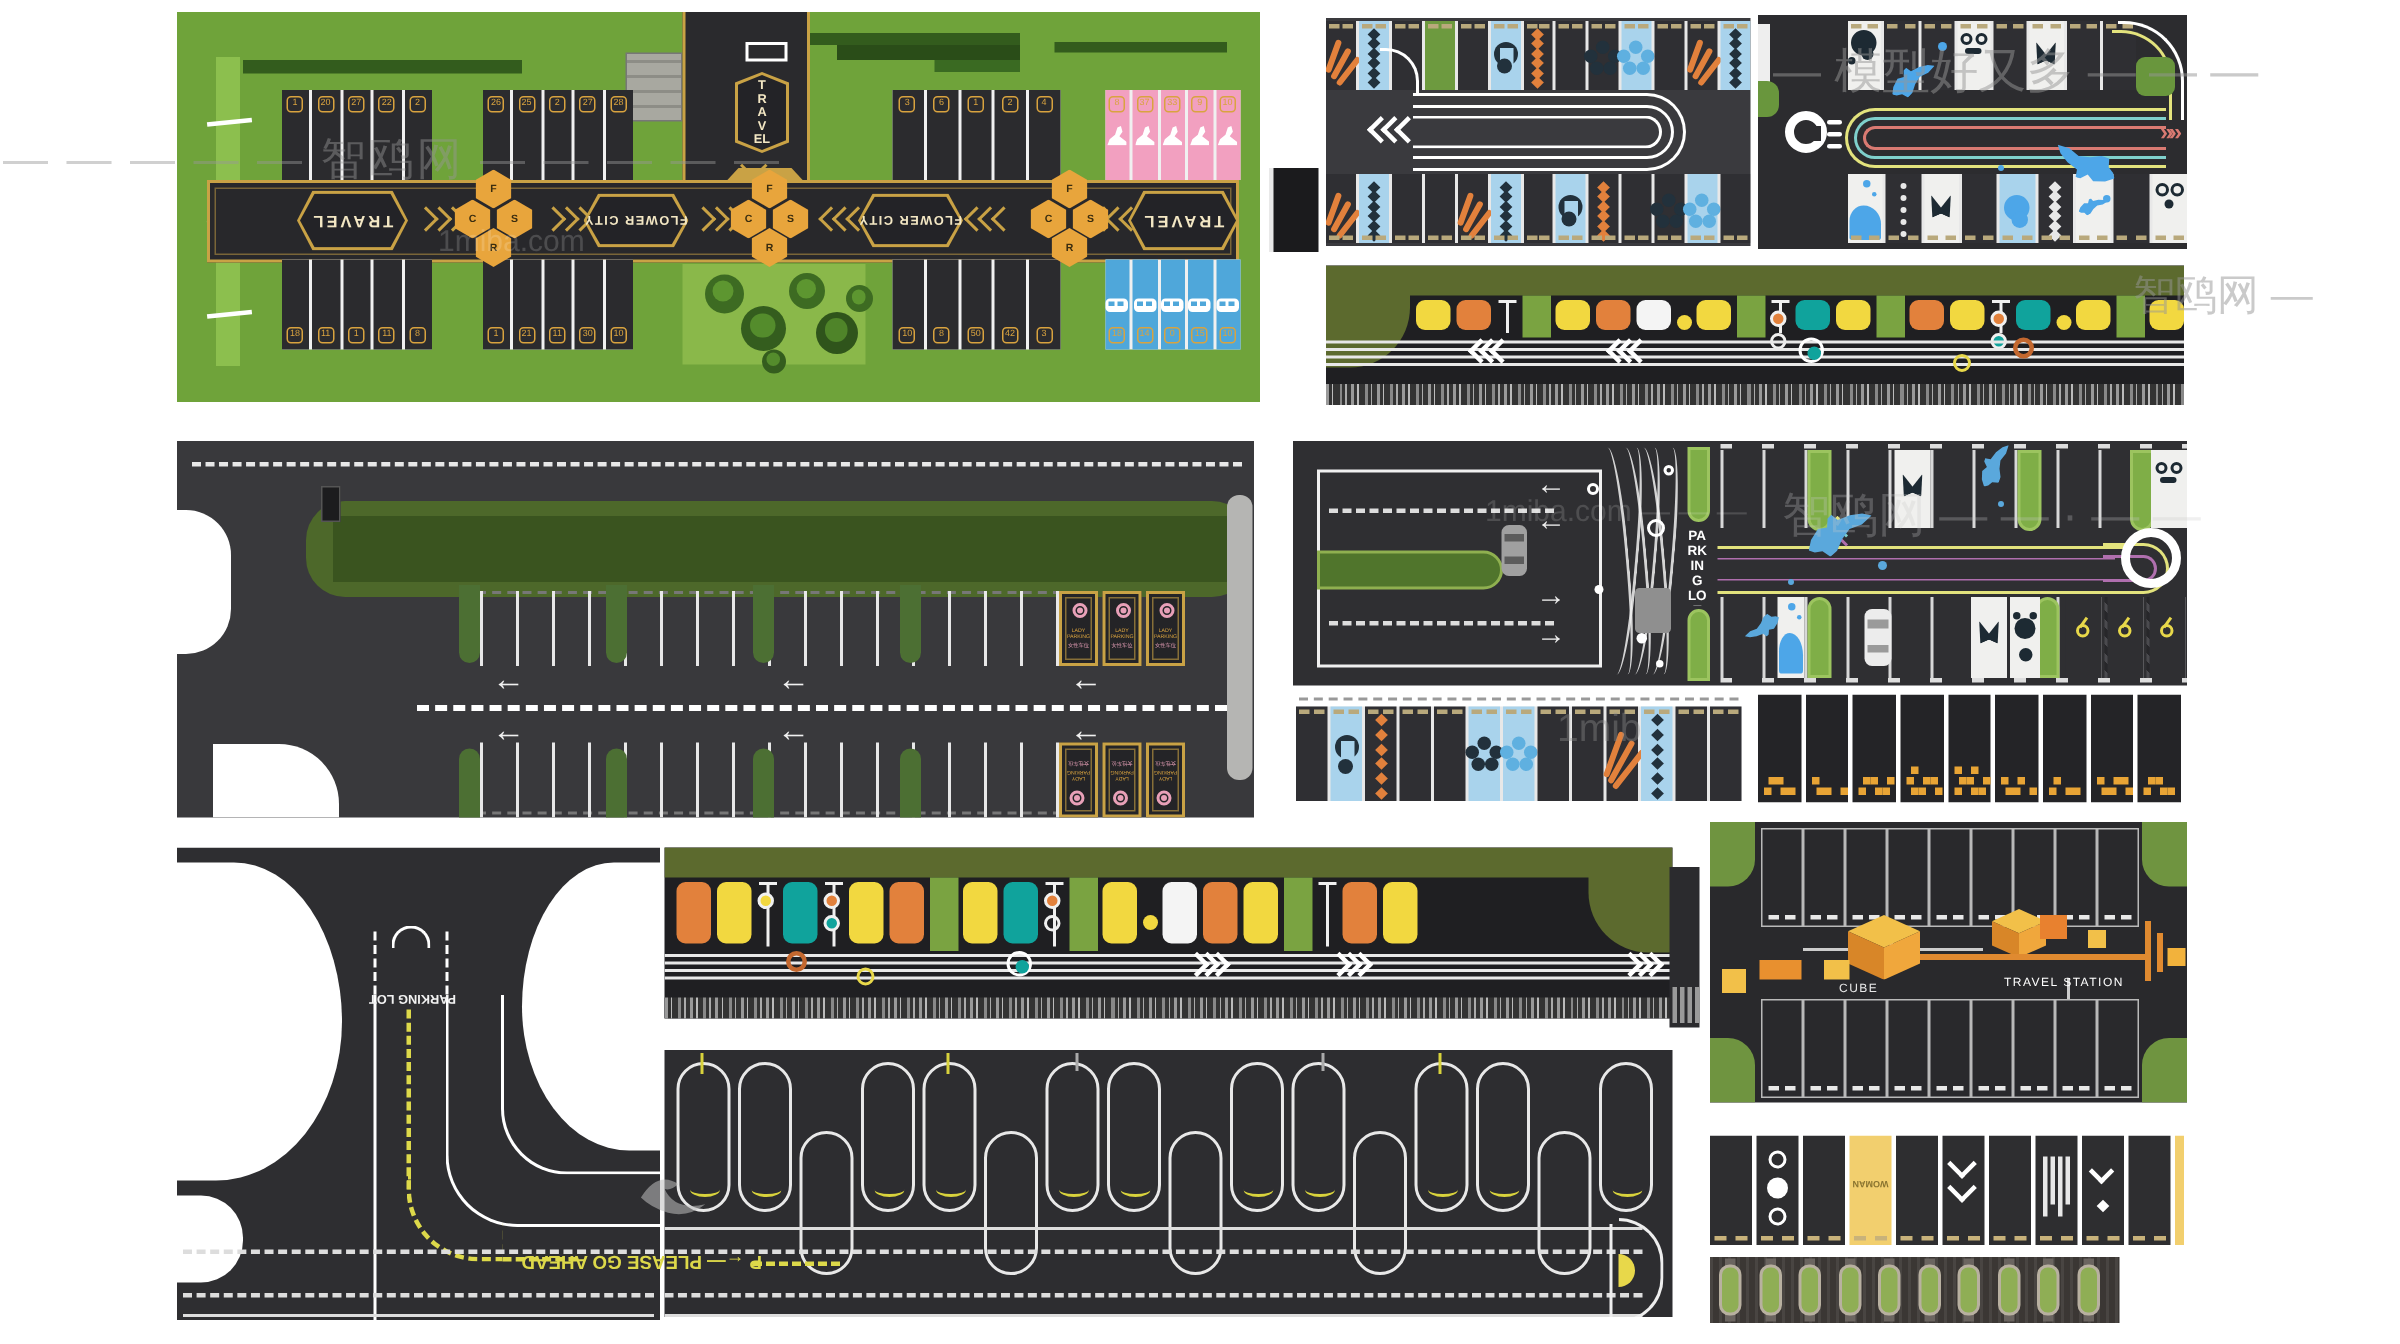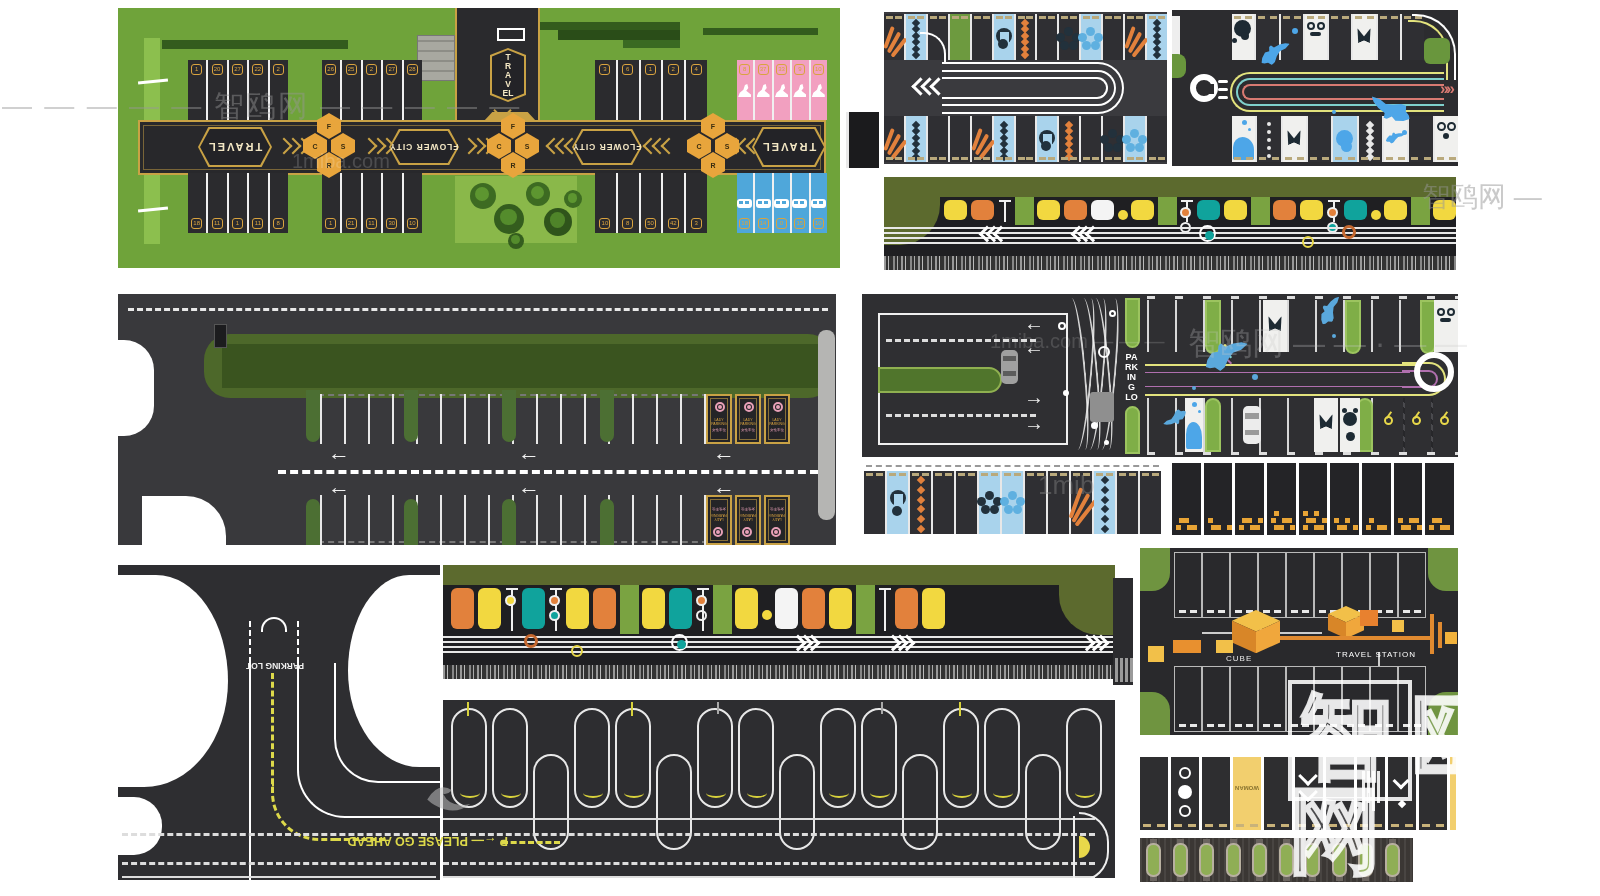--- a/index.html
+++ b/index.html
@@ -1340,26 +1340,24 @@
       <div style="position: absolute; box-sizing: border-box; left: 222px; top: 1px; width: 7px; height: 5px; background: rgb(107, 101, 96);"></div>
       <div style="position: absolute; box-sizing: border-box; left: 222px; top: 38px; width: 7px; height: 5px; background: rgb(107, 101, 96);"></div>
       <div style="position: absolute; box-sizing: border-box; left: 218px; top: 5px; width: 15px; height: 34px; background: rgb(143, 174, 85); border: 2px solid rgb(184, 176, 160); border-radius: 7px;"></div>
       <div style="position: absolute; box-sizing: border-box; left: 248.5px; top: 1px; width: 7px; height: 5px; background: rgb(107, 101, 96);"></div>
       <div style="position: absolute; box-sizing: border-box; left: 248.5px; top: 38px; width: 7px; height: 5px; background: rgb(107, 101, 96);"></div>
       <div style="position: absolute; box-sizing: border-box; left: 244.5px; top: 5px; width: 15px; height: 34px; background: rgb(143, 174, 85); border: 2px solid rgb(184, 176, 160); border-radius: 7px;"></div>
     </div>
 
   <div class="wm" style="left:2px;top:86px;font-size:30px;color:rgba(150,150,150,.45);letter-spacing:2px">— — — — — 智鸥网 — — — — —</div>
   <div class="wm" style="left:292px;top:150px;font-size:20px;color:rgba(255,255,255,.17)">1miba.com</div>
+  <div class="wm" style="left:1182px;top:26px;font-size:32px;color:rgba(150,150,150,.5)">— 模型好又多 — — —</div>
   <div class="wm" style="left:1422px;top:178px;font-size:28px;color:rgba(150,150,150,.5)">智鸥网 —</div>
   <div class="wm" style="left:990px;top:330px;font-size:20px;color:rgba(255,255,255,.15)">1miba.com — — —</div>
   <div class="wm" style="left:1188px;top:322px;font-size:32px;color:rgba(200,200,200,.28)">智鸥网 — — · — —</div>
   <div class="wm" style="left:1038px;top:470px;font-size:26px;color:rgba(140,140,140,.4)">1mib</div>
   <div class="wm" style="left:425px;top:768px;font-size:44px;color:rgba(195,195,195,.5)">
     <svg width="52" height="34" viewBox="0 0 46 30" style="vertical-align:middle">
       <path d="M2 18 Q12 2 24 10 Q20 14 16 13 Q22 26 40 22 Q30 30 18 27 Q8 24 2 18Z" fill="rgba(190,190,190,.55)"></path>
     </svg>
   </div>
 
-  <div class="brand" style="left:1288px;top:690px">
-    <b>智</b><span>鸥</span><span>网</span>
-  </div>
 </div>
 
 </body></html>

